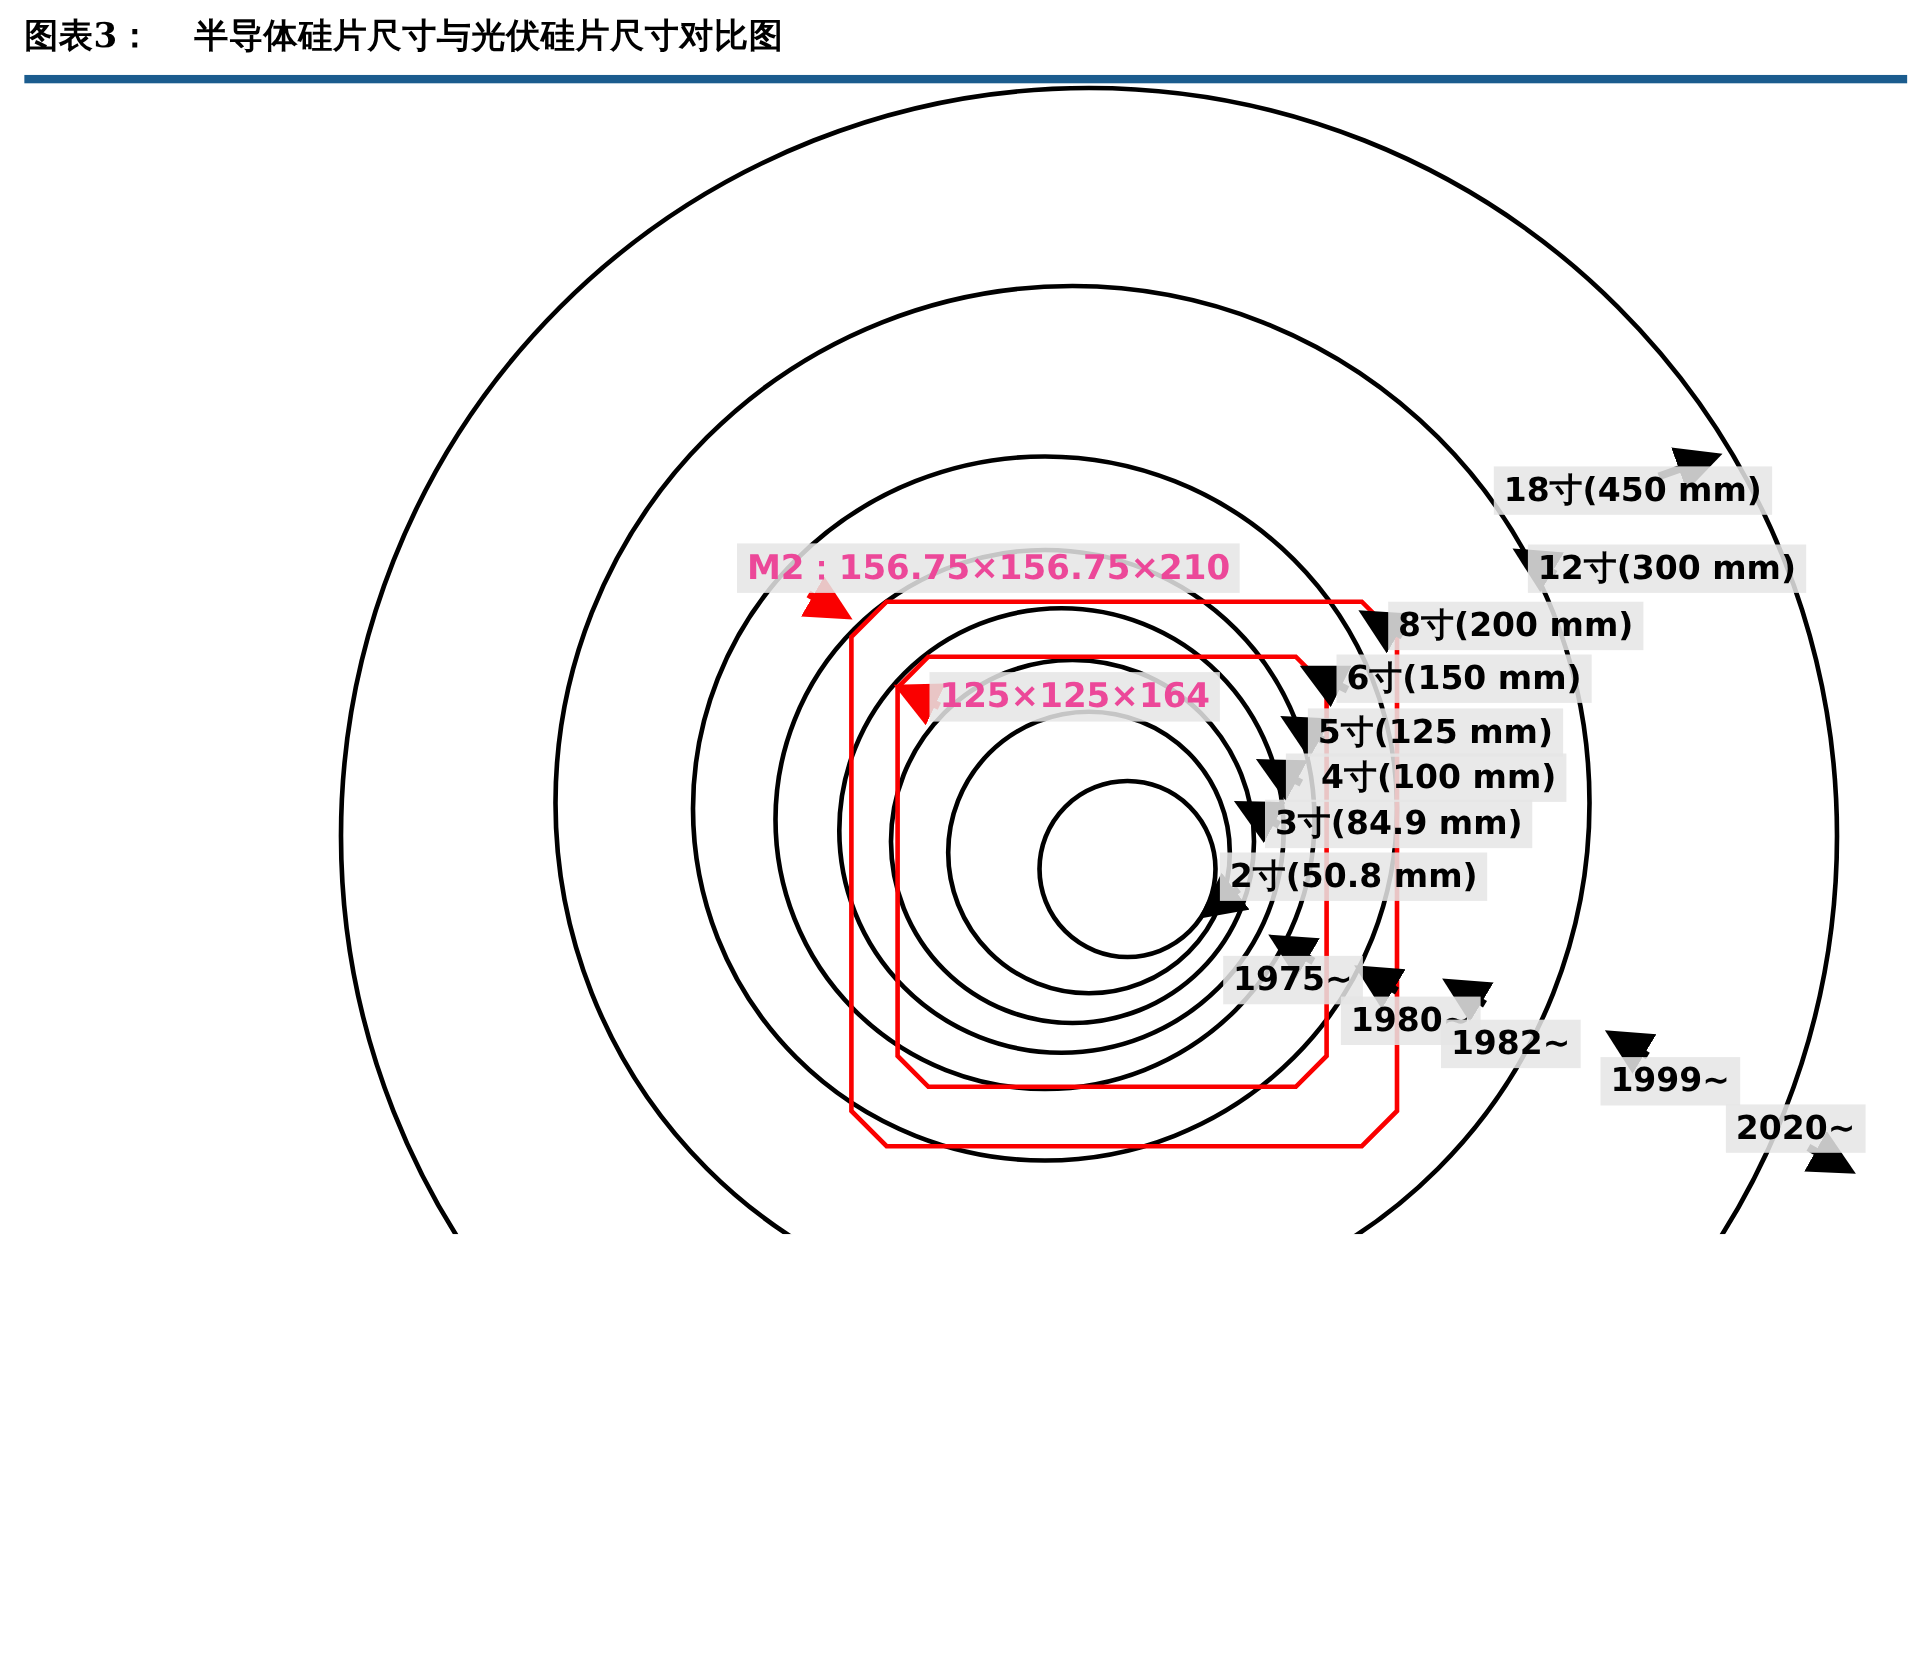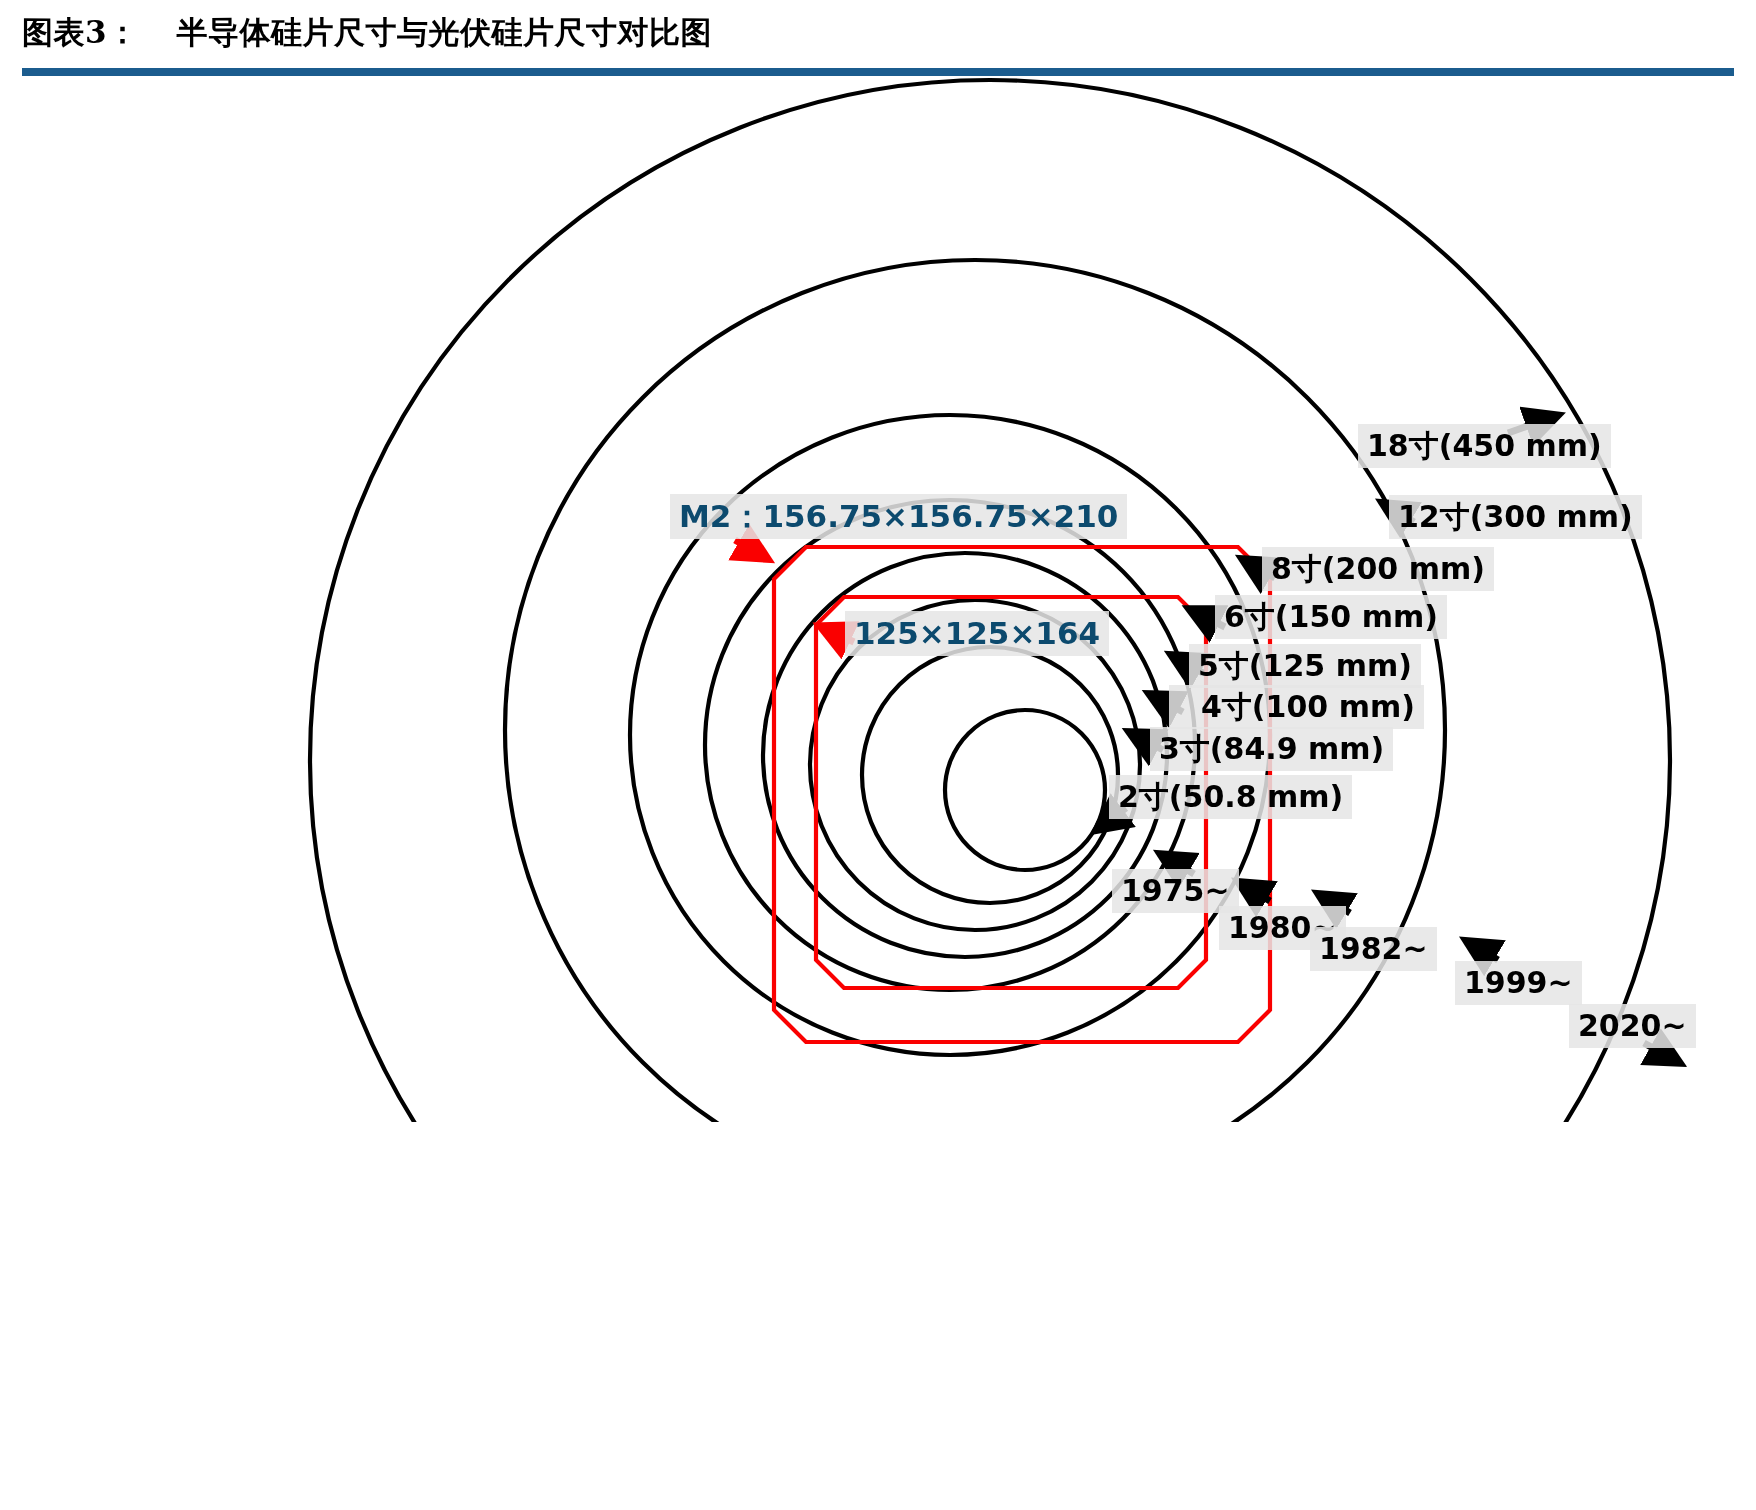--- a/index.html
+++ b/index.html
@@ -12,21 +12,21 @@
     font-size:31px;font-weight:bold;color:#000000;letter-spacing:0.5px;
     font-family:"DejaVu Serif","Liberation Serif",serif;
   }
   #figure-title .gap{display:inline-block;width:38px;}
   #title-rule{position:absolute;left:22px;top:68px;width:1712px;height:8px;}
   svg.layer{position:absolute;left:0;top:0;}
   .chip{
     position:absolute;background:rgba(229,229,229,0.86);color:#000000;
     font-size:30px;font-weight:bold;line-height:1.25;padding:3px 9px;white-space:nowrap;
   }
-  .chip.red{color:#0c4a6e;font-size:31px;}
+  .chip.red{color:#ec4899;font-size:31px;}
 </style>
 </head>
 <body>
 
 <div id="stage">
 
   <div id="figure-header">
     <span id="figure-title"><span>图表3：</span><span class="gap"></span><span>半导体硅片尺寸与光伏硅片尺寸对比图</span></span>
   </div>
   <svg id="title-rule" class="layer" width="1712" height="8" viewBox="0 0 1712 8" style="left:22px;top:68px;">

